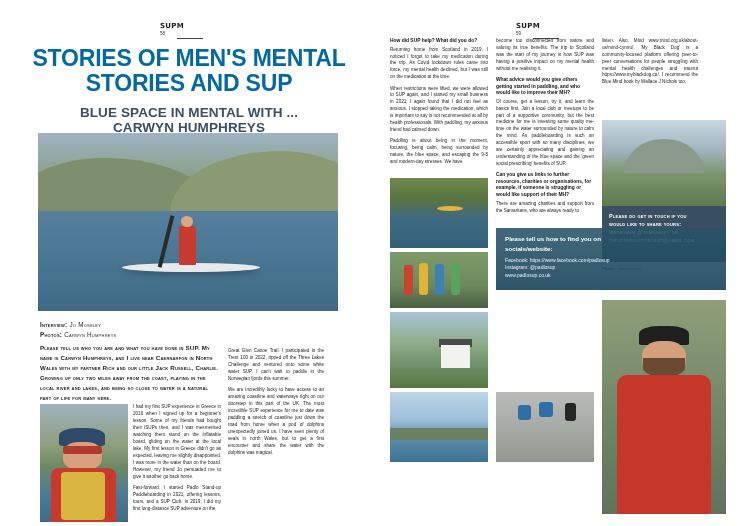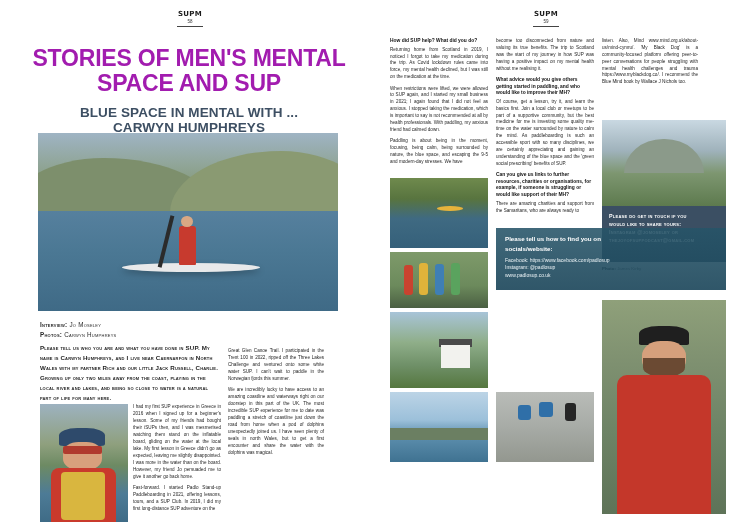--- a/index.html
+++ b/index.html
@@ -5,35 +5,35 @@
   * { box-sizing: border-box; margin: 0; padding: 0; }
   html, body {
     width: 744px; height: 526px;
     font-family: "Liberation Sans", sans-serif;
     background: #ffffff;
     overflow: hidden;
   }
   .spread { position: relative; width: 744px; height: 526px; background: #fff; }
 
   
-  .pg-header { position: absolute; text-align: center; width: 60px; }
+  .pg-header { position: absolute; text-align: left; width: 60px; margin-top: 12px; }
   .pg-header .logo {
     font-size: 7px; font-weight: 700; letter-spacing: .3px; color: #1a1a1a;
     font-family: "DejaVu Sans", sans-serif;
   }
   .pg-header .pgnum { font-size: 4.5px; color: #333; margin-top: 1px; }
   .pg-header .rule { width: 26px; height: 1px; background: #444; margin: 1.5px auto 0; }
   #hdr-left { left: 160px; top: 10px; }
   #hdr-right { left: 516px; top: 10px; }
 
   
   .left-page { position: absolute; left: 0; top: 0; width: 372px; height: 526px; }
   .title-block { position: absolute; left: 24px; top: 46px; width: 330px; text-align: center; }
   .title-main {
-    color: #a21caf; font-weight: 700; font-size: 23px; line-height: 1.08;
+    color: #0369a1; font-weight: 700; font-size: 23px; line-height: 1.08;
     letter-spacing: -0.2px;
   }
   .title-sub {
     color: #3d4f63; font-weight: 700; font-size: 13.5px; line-height: 1.15;
     margin-top: 9px; letter-spacing: .1px;
   }
 
   .hero-photo {
     position: absolute; left: 38px; top: 133px; width: 300px; height: 178px;
     background: linear-gradient(#8ba7bd 0%, #7c9bb4 22%, #5f89a8 46%, #4a7794 72%, #3d6b88 100%);
@@ -215,21 +215,21 @@
     <div class="logo">SUPM</div>
     <div class="pgnum">59</div>
     <div class="rule"></div>
   </div>
 
   <div class="left-page">
 
     <div class="title-block">
       <div class="title-main">
         <div>STORIES OF MEN'S MENTAL</div>
-        <div>SPACE AND SUP</div>
+        <div>STORIES AND SUP</div>
       </div>
       <div class="title-sub">
         <div>BLUE SPACE IN MENTAL WITH ...</div>
         <div>CARWYN HUMPHREYS</div>
       </div>
     </div>
 
     <div class="hero-photo">
       <div class="hills"></div>
       <div class="hill2"></div>

